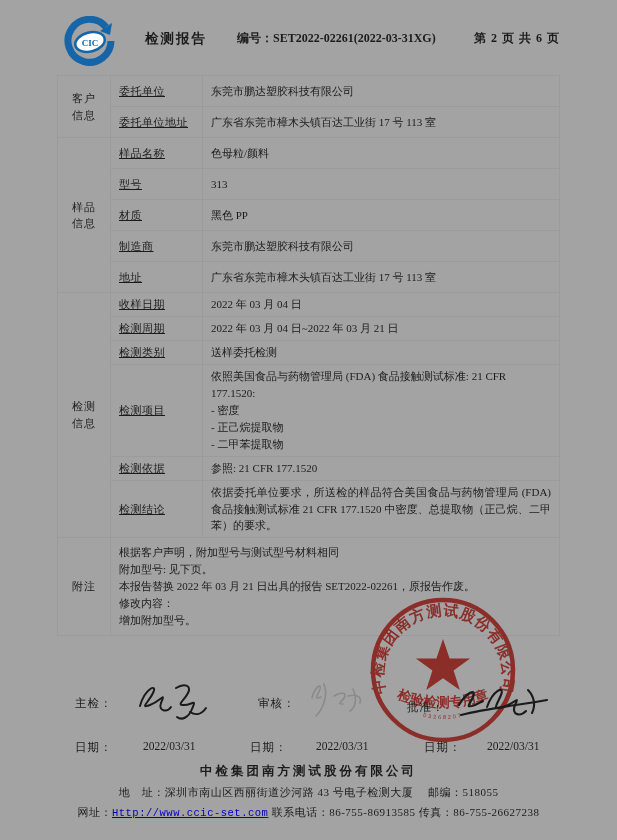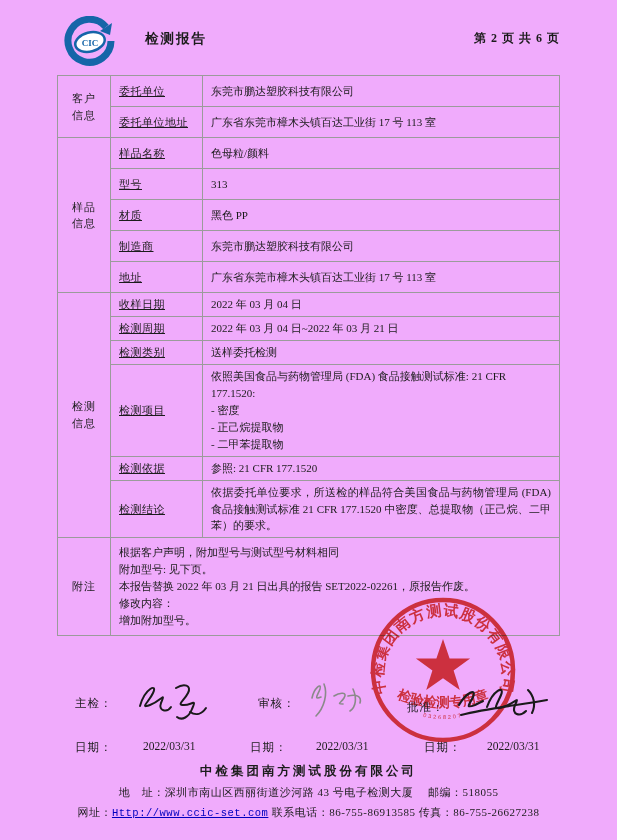--- a/index.html
+++ b/index.html
@@ -1,18 +1,18 @@
 <!DOCTYPE html>
 <html><head>
 <meta charset="utf-8">
 <style>
   * { margin:0; padding:0; box-sizing:border-box; }
   html,body { background:#fff; }
   body { font-family:"Liberation Serif", serif; color:#1c1c1c; }
-  .page { position:relative; width:617px; height:840px; background:#f0abfc; overflow:hidden; }
+  .page { position:relative; width:617px; height:840px; background:#a3a3a3; overflow:hidden; }
 
   
   .header { position:absolute; left:57px; top:14px; width:503px; height:52px; }
   .logo { position:absolute; left:5px; top:2px; width:56px; height:50px; }
   .report-title { position:absolute; left:88px; top:16px; font-size:13.5px; font-weight:bold; letter-spacing:2px; }
   .report-no { position:absolute; left:180px; top:16px; font-size:12px; font-weight:bold; }
   .page-info { position:absolute; right:0px; top:16px; font-size:12px; font-weight:bold; letter-spacing:1px; }
 
   
   table.report { position:absolute; left:57px; top:75px; width:503px; border-collapse:collapse; table-layout:fixed; font-size:11px; }
@@ -48,20 +48,23 @@
   <div class="header">
     <svg class="logo" viewBox="0 0 56 50">
       <g fill="none" stroke="#1565a8">
         <path d="M44 11 A 21.5 21.5 0 1 0 49 25" stroke-width="7"></path>
         <path d="M38 15 L50 7 L48 19 Z" fill="#1565a8" stroke="none"></path>
       </g>
       <ellipse cx="28" cy="26" rx="15" ry="9.5" fill="#ffffff" stroke="#1565a8" stroke-width="2.5" transform="rotate(-14 28 26)"></ellipse>
       <text x="28" y="30" text-anchor="middle" font-size="9" font-weight="bold" fill="#1565a8" font-family="Liberation Serif, serif">CIC</text>
     </svg>
     <div class="report-title">检测报告</div>
+    <div class="report-no">
+      <span>编号：</span><span>SET2022-02261(2022-03-31XG)</span>
+    </div>
     <div class="page-info">第 2 页 共 6 页</div>
   </div>
 
   <table class="report">
     <colgroup>
         <col style="width:53px">
         <col style="width:92px">
         <col>
       </colgroup>
 

